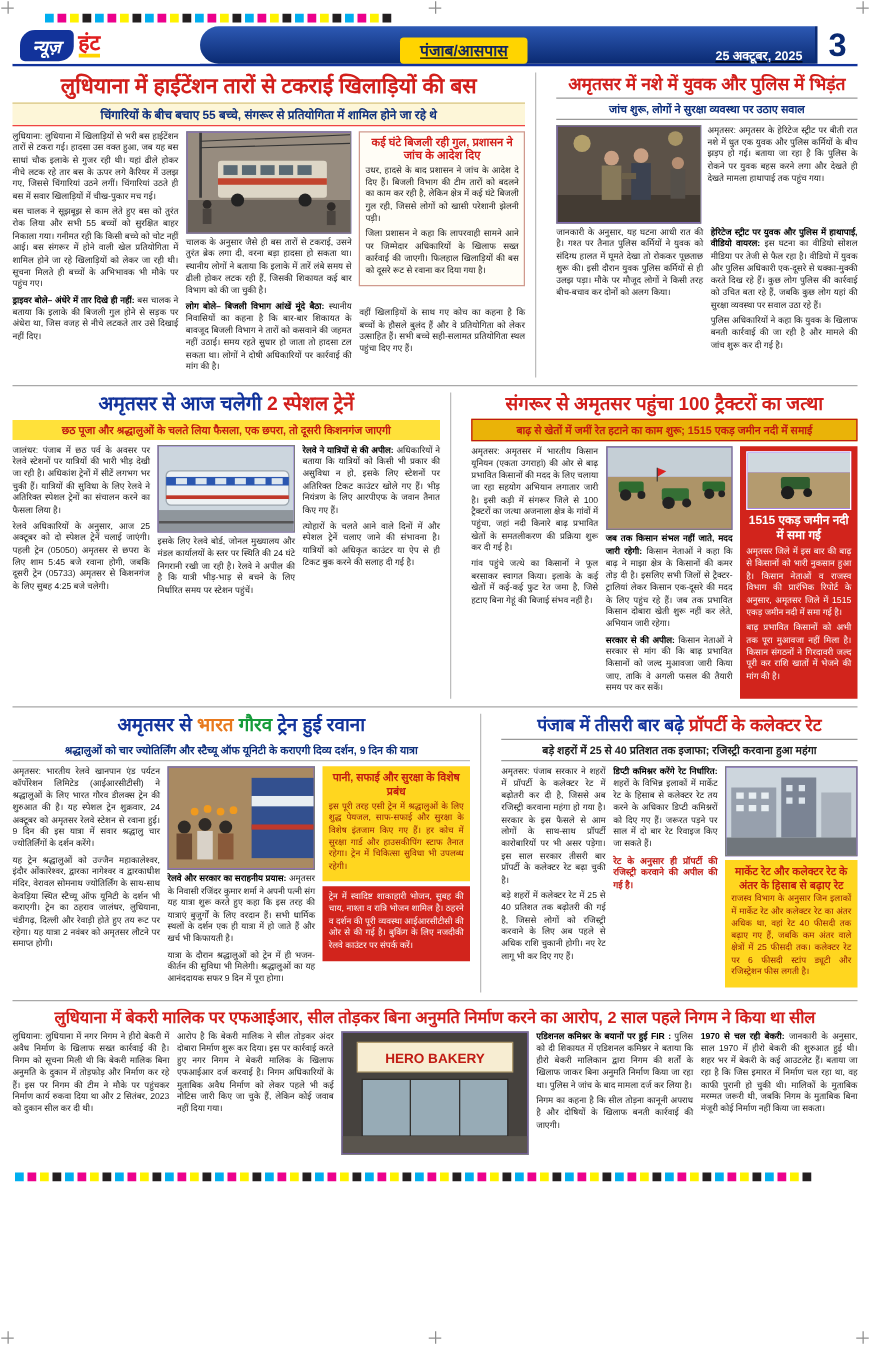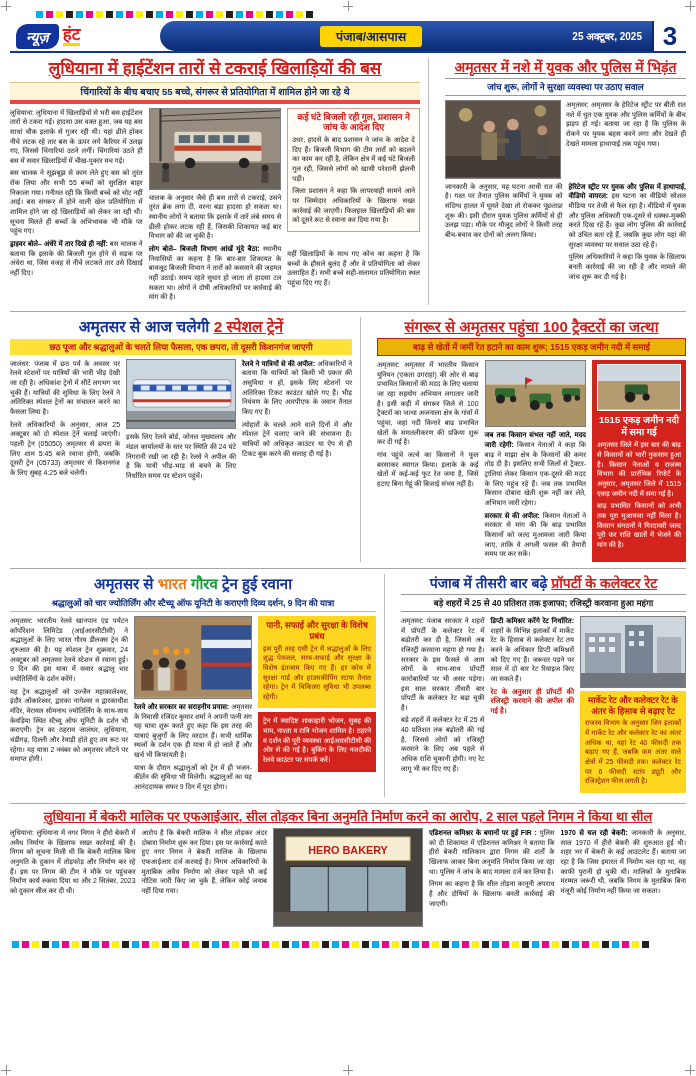--- a/index.html
+++ b/index.html
@@ -17,45 +17,45 @@
   .strip { height:9px; display:flex; align-items:center; }
   .strip.top { margin:4px 0 2px 26px; }
   .strip.bottom { margin:4px 0 0 2px; }
   .swatch { width:7px; height:7px; display:inline-block; margin-right:3px; }
 
   
   .masthead { display:flex; align-items:stretch; height:32px; border-bottom:2px solid #12339b; }
   .logo { flex:0 0 150px; display:flex; align-items:center; gap:4px; padding-left:6px; background:#fff; }
   .logo-pill { background:#12339b; color:#fff; font-weight:bold; font-style:italic; font-size:14px; padding:3px 10px; border-radius:12px 4px 12px 4px; }
   .logo-hunt { color:#e01e1e; font-weight:bold; font-size:17px; border-bottom:3px solid #ffd400; line-height:1; }
-  .mast-bar { flex:1; background:linear-gradient(#2d59b4,#0a2a72); display:flex; align-items:center; justify-content:space-between; padding:0 10px; border-radius:16px 0 0 16px; }
+  .mast-bar { flex:1; background:linear-gradient(#2d59b4,#0a2a72); display:flex; align-items:flex-end; justify-content:space-between; padding:0 10px; border-radius:16px 0 0 16px;text-decoration:underline; }
   .section-badge { background:#ffd400; color:#12255e; font-weight:bold; font-size:12.5px; padding:2px 16px; border-radius:3px; margin:0 auto; }
   .mast-date { color:#ffffff; font-size:10px; font-weight:bold; white-space:nowrap; }
   .pageno { flex:0 0 34px; display:flex; align-items:center; justify-content:center; font-size:26px; font-weight:bold; color:#0a2a72; background:#fff; border-left:2px solid #0a2a72; }
 
   
   .section { display:flex; gap:8px; padding:5px 0 6px; border-bottom:1px solid #a8a8a8; }
   .section .article + .article { border-left:1px solid #bdbdbd; padding-left:16px; }
   .h-main { text-align:center; font-weight:bold; line-height:1.15; margin:1px 0 3px; }
-  .c-red { color:#d21f1b;text-decoration:underline; } .c-blue { color:#12339b;margin-top:28px; } .c-orange { color:#e8791d; } .c-green { color:#169b3a; }
+  .c-red { color:#d21f1b; } .c-blue { color:#12339b;margin-top:28px; } .c-orange { color:#e8791d; } .c-green { color:#169b3a; }
   .kicker { text-align:center; font-weight:bold; margin-bottom:4px; }
-  .k-bus { background:#fdf6d8; color:#0e2f7c; font-size:9.5px; padding:2px 4px; border-top:1px solid #d8c583; border-bottom:4px solid #ef4444; }
+  .k-bus { background:#fdf6d8; color:#0e2f7c; font-size:9.5px; padding:2px 4px; border-top:1px solid #d8c583; border-bottom:1px solid #ef4444; }
   .k-clash { color:#0e2f7c; font-size:8.8px; padding:2px 0; border-top:1px solid #999; border-bottom:1px solid #999; }
   .k-train { background:#ffe13a; color:#c01a12; font-size:8.6px; padding:2px 4px; }
   .k-tractor { background:#eab308; color:#c01a12; font-size:8.6px; padding:2px 4px; border:1px solid #c01a12; }
   .k-gaurav { color:#0e2f7c; font-size:8.6px; padding:2px 0; border-bottom:1px solid #bbb; }
   .k-collector { color:#222; font-size:8.6px; padding:2px 0; border-top:1px solid #999; border-bottom:1px solid #999;text-align:center; }
 
   .cols { display:flex; gap:6px; }
   .col { flex:1; min-width:0; }
   .body { font-size:6.9px; line-height:1.4; text-align:justify; color:#161616; }
   .body p { margin:0 0 3px; }
   .body b { color:#000; }
 
-  .photo { width:100%; border:1px solid #7d7d7d; margin-bottom:3px; background:#fef9c3; }
+  .photo { width:100%; border:1px solid #7d7d7d; margin-bottom:3px; background:#8b5cf6; }
   .photo svg { display:block; width:100%; height:auto; }
 
   .inset-box { border:1px solid #d09a8e; background:#fffdf6; padding:3px 4px; margin-bottom:17px; }
   .inset-head { color:#d21f1b; font-weight:bold; font-size:9px; text-align:center; line-height:1.2; margin-bottom:2px; }
 
   .red-box { background:#d2241c; color:#fff; padding:4px 5px; flex:0 0 94px; }
   .red-box .rb-head { font-weight:bold; font-size:9.5px; text-align:center; line-height:1.25; margin:3px 0 3px; }
   .red-box .body { color:#fff; }
 
   .yellow-box { background:#ffd61f; padding:4px 5px; margin-bottom:4px; }

